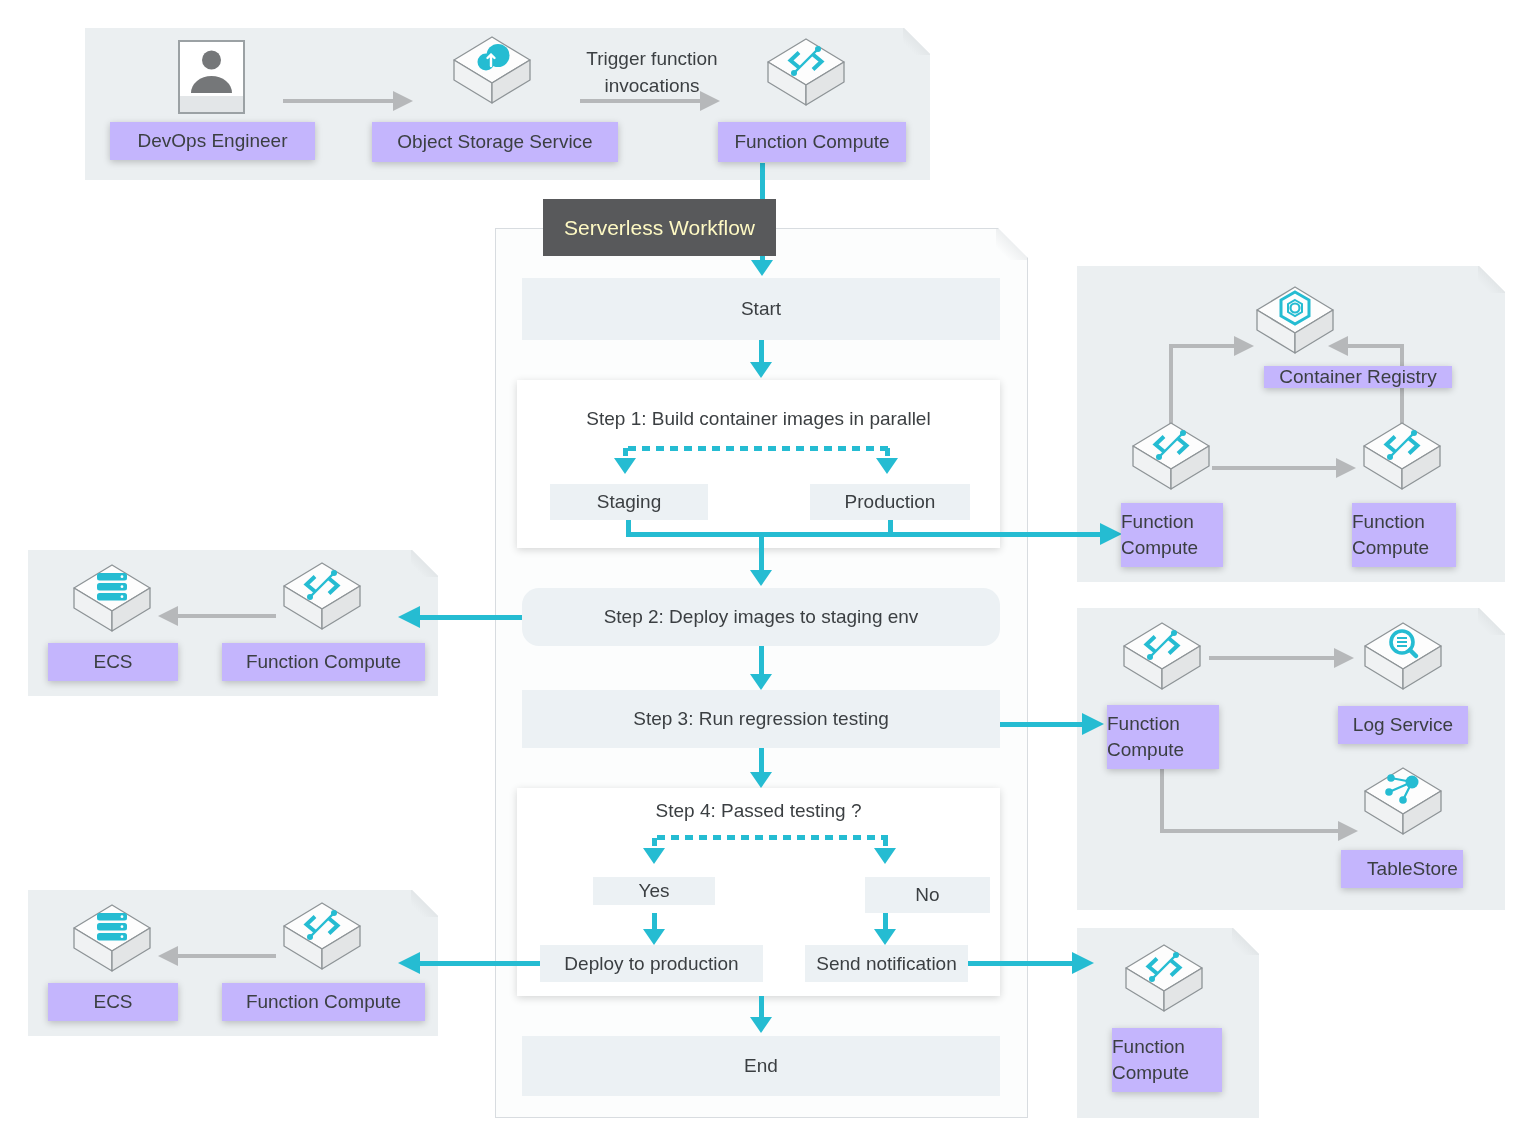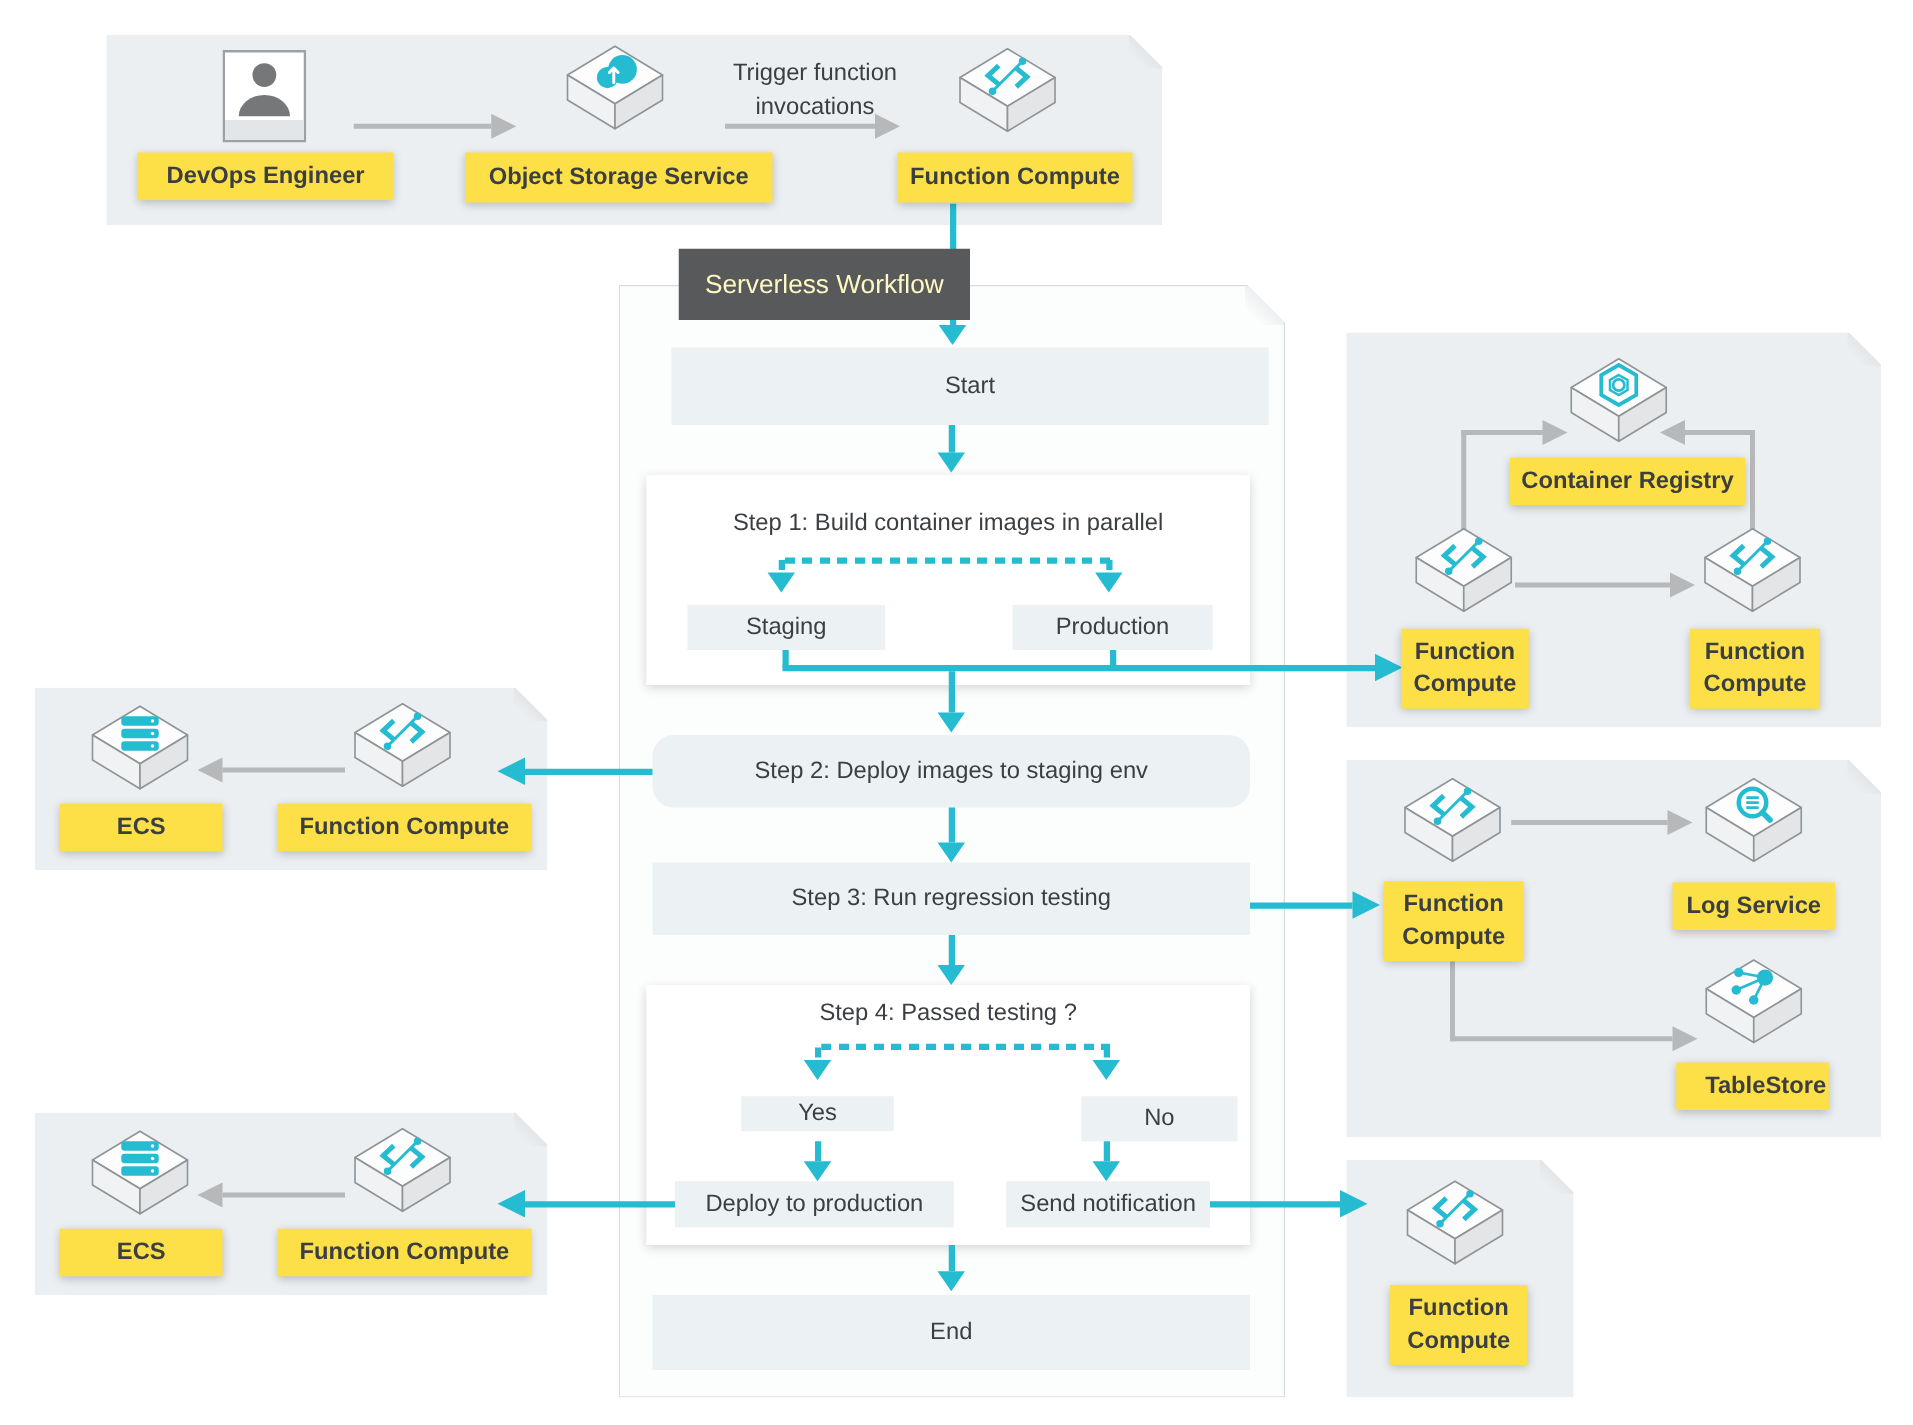--- a/index.html
+++ b/index.html
@@ -19,23 +19,23 @@
   .panel{position:absolute;background:var(--panel_bg);border:1px solid #d8dce0;z-index:1;
     clip-path:polygon(0 0,calc(100% - 30px) 0,100% 30px,100% 100%,0 100%);}
   .panel::after{content:"";position:absolute;top:0;right:0;width:31px;height:31px;
     background:linear-gradient(to bottom left,#d3d8db 0%,#eef0f1 48%,var(--panel_bg) 80%);}
   .wf-header{position:absolute;background:var(--header_bg);color:#fef9c3;display:flex;
     align-items:center;justify-content:center;font-size:21px;z-index:6;margin-left:48px;}
   .stepbox{position:absolute;background:var(--step_bg);display:flex;align-items:center;
     justify-content:center;font-size:19px;color:var(--text);z-index:3;}
   .card{position:absolute;background:#fff;box-shadow:0 2px 8px rgba(0,0,0,.16);z-index:3;}
   .card-title{position:absolute;text-align:center;font-size:19px;color:var(--text);z-index:4;}
-  .lbl{position:absolute;background:#fde047;box-shadow:0 2px 7px rgba(0,0,0,.22);display:flex;
-    align-items:center;justify-content:center;text-align:center;font-size:19px;
-    line-height:1.35;color:var(--text);z-index:5;font-weight:bold;}
+  .lbl{position:absolute;background:#c4b5fd;box-shadow:0 2px 7px rgba(0,0,0,.22);display:flex;
+    align-items:center;justify-content:center;text-align:left;font-size:19px;
+    line-height:1.35;color:var(--text);z-index:5;}
   .caption{position:absolute;text-align:center;font-size:19px;line-height:1.4;
     color:var(--text);z-index:2;}
   .icon{position:absolute;z-index:5;}
   .hline-c{position:absolute;height:5px;background:var(--cyan);z-index:4;}
   .vline-c{position:absolute;width:5px;background:var(--cyan);z-index:4;}
   .dash-c{position:absolute;height:5px;z-index:4;
     background:repeating-linear-gradient(90deg,var(--cyan) 0 8px,transparent 8px 14px);}
   .hline-g{position:absolute;height:4px;background:var(--arrow_gray);z-index:2;}
   .vline-g{position:absolute;width:4px;background:var(--arrow_gray);z-index:2;}
   .tri{position:absolute;width:0;height:0;}
@@ -143,21 +143,21 @@
 <div class="tri tri-right-g" style="left:700px;top:91px;"></div>
 
 <svg class="icon" style="left:763px;top:34px;width:86px;height:86px;">
     <use href="#cube-fc"></use>
   </svg>
 <div class="lbl" style="left:718px;top:122px;width:188px;height:40px;">Function Compute</div>
 
 <div class="vline-c" style="left:760px;top:163px;height:97px;"></div>
 <div class="tri tri-down-c" style="left:751px;top:260px;"></div>
 
-<div class="stepbox" style="left:522px;top:278px;width:478px;height:62px;margin-left:15px;">Start</div>
+<div class="stepbox" style="left:522px;top:278px;width:478px;height:62px;">Start</div>
 
 <div class="vline-c" style="left:759px;top:340px;height:22px;"></div>
 <div class="tri tri-down-c" style="left:750px;top:362px;"></div>
 
 <div class="card" style="left:517px;top:380px;width:483px;height:168px;"></div>
 <div class="card-title" style="left:522px;top:408px;width:473px;">Step 1: Build container images in parallel</div>
 <div class="dash-c" style="left:628px;top:446px;width:262px;"></div>
 <div class="vline-c" style="left:623px;top:448px;height:8px;"></div>
 <div class="vline-c" style="left:885px;top:448px;height:8px;"></div>
 <div class="tri tri-down-c" style="left:614px;top:458px;"></div>
@@ -216,21 +216,21 @@
 <div class="tri tri-right-g" style="left:1234px;top:336px;"></div>
 <div class="vline-g" style="left:1400px;top:344px;height:106px;"></div>
 <div class="hline-g" style="left:1348px;top:344px;width:56px;"></div>
 <div class="tri tri-left-g" style="left:1328px;top:336px;"></div>
 <div class="hline-g" style="left:1212px;top:466px;width:124px;"></div>
 <div class="tri tri-right-g" style="left:1336px;top:458px;"></div>
 
 <svg class="icon" style="left:1252px;top:282px;width:86px;height:86px;">
     <use href="#cube-cr"></use>
   </svg>
-<div class="lbl" style="left:1208px;top:366px;width:188px;height:38px;">Container Registry</div>
+<div class="lbl" style="left:1264px;top:366px;width:188px;height:22px;">Container Registry</div>
 <svg class="icon" style="left:1128px;top:418px;width:86px;height:86px;">
     <use href="#cube-fc"></use>
   </svg>
 <div class="lbl" style="left:1121px;top:503px;width:102px;height:64px;">Function Compute</div>
 <svg class="icon" style="left:1359px;top:418px;width:86px;height:86px;">
     <use href="#cube-fc"></use>
   </svg>
 <div class="lbl" style="left:1352px;top:503px;width:104px;height:64px;">Function Compute</div>
 
 <div class="hline-g" style="left:1209px;top:656px;width:125px;"></div>

